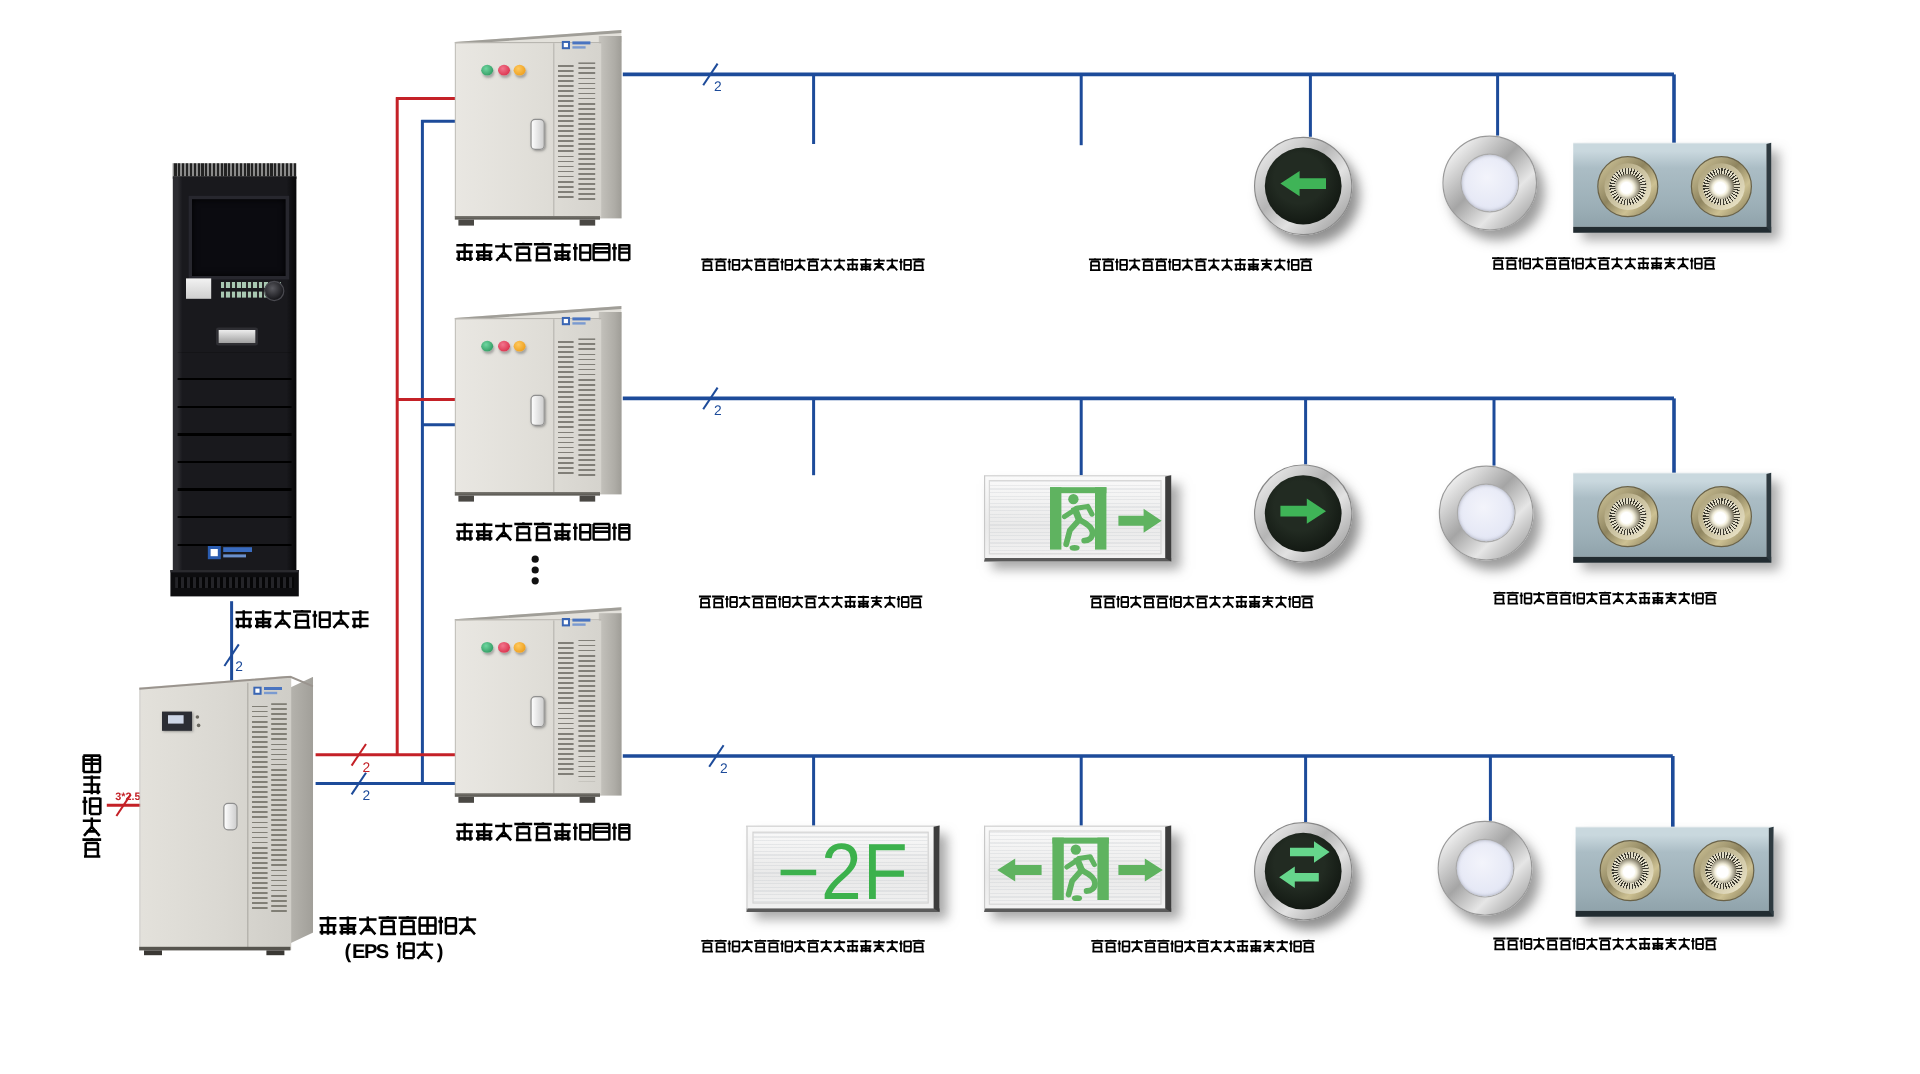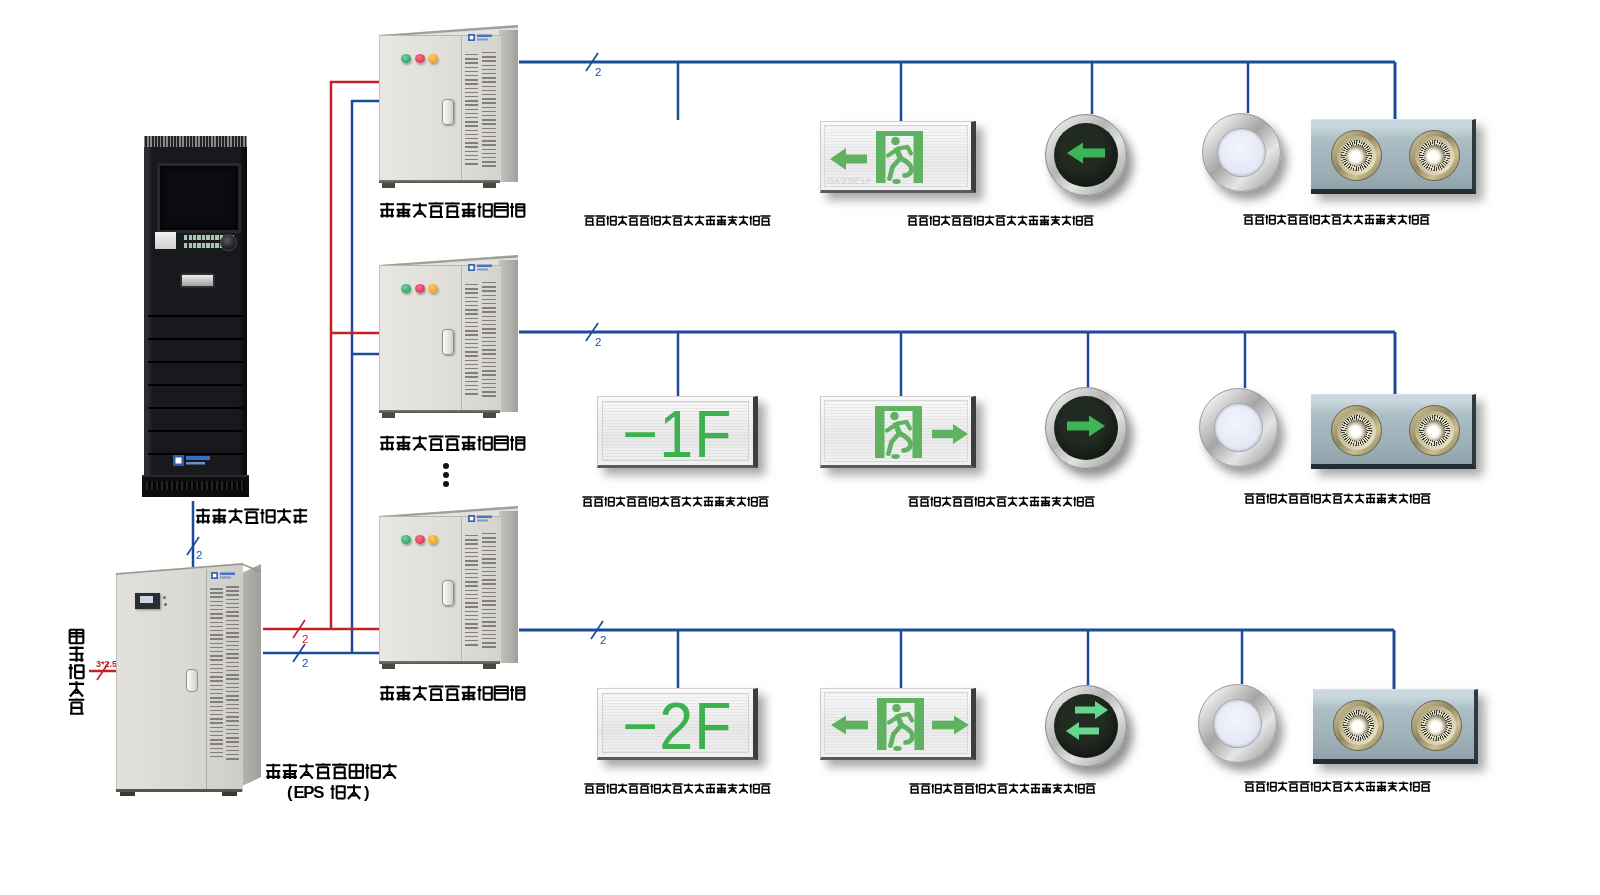--- a/index.html
+++ b/index.html
@@ -206,46 +206,23 @@
       <svg class="abs" style="left:95px;top:9px" width="28" height="9">
         <rect x="0" y="0" width="7" height="7" fill="#3a66b4"></rect>
         <rect x="1.8" y="1.8" width="3.5" height="3.5" fill="#fff"></rect>
         <rect x="9" y="0.5" width="15" height="2.5" fill="#4a74c0"></rect>
         <rect x="9" y="4.5" width="11" height="2" fill="#7a9ad0"></rect>
       </svg>
       <svg class="abs" style="left:0;top:0" width="145" height="14">
         <polyline points="0,11 126,1 145,9" fill="none" stroke="#9a948e" stroke-width="1.6"></polyline>
       </svg>
     </div>
-<div class="fsign" style="left:597px;top:396px">
-      <div class="inner"></div>
-      <div class="txt">−1F</div>
-    </div>
-<div class="fsign" style="left:597px;top:688px">
+<div class="fsign" style="left:622px;top:688px">
       <div class="inner"></div>
       <div class="txt">−2F</div>
-    </div>
-<div class="esign" style="left:820px;top:121px">
-      <div class="inner"></div>
-      <svg class="abs" style="left:0;top:0" width="150" height="68">
-        <polygon points="9.0,37.0 25.0,26.0 25.0,32.5 46.0,32.5 46.0,41.5 25.0,41.5 25.0,48.0" fill="#5fb360"></polygon>
-        <g transform="translate(55,9)" fill="#5fb360">
-          <rect x="0" y="0" width="47" height="5"></rect>
-          <rect x="0" y="0" width="9.5" height="52"></rect>
-          <rect x="37.5" y="0" width="9.5" height="52"></rect>
-          <circle cx="19.5" cy="10" r="4.3"></circle>
-          <path d="M20,16.5 L24.5,27.5" stroke="#5fb360" stroke-width="5.6" fill="none"></path>
-          <path d="M20.5,19 L12,24.5" stroke="#5fb360" stroke-width="4.2" fill="none" stroke-linecap="round"></path>
-          <path d="M22,17.5 L31.5,16 L35,22.5" stroke="#5fb360" stroke-width="4.2" fill="none" stroke-linejoin="round" stroke-linecap="round"></path>
-          <path d="M24.5,27 L16.5,36 L13.5,47.5" stroke="#5fb360" stroke-width="4.8" fill="none" stroke-linejoin="round" stroke-linecap="round"></path>
-          <path d="M25,27.5 C31,30.5 35.5,33.5 35.5,38 C35.5,42.5 32,44.5 28.5,44.5" stroke="#5fb360" stroke-width="4.8" fill="none" stroke-linecap="round"></path>
-          <ellipse cx="20.5" cy="50.5" rx="4.2" ry="2.4"></ellipse>
-        </g>
-        <text x="6" y="62" font-size="9" fill="#d0d0d0" font-family="Liberation Sans,sans-serif">GA'Z3tE±#</text>
-      </svg>
     </div>
 <div class="esign" style="left:820px;top:396px">
       <div class="inner"></div>
       <svg class="abs" style="left:0;top:0" width="150" height="68">
         <g transform="translate(54,9)" fill="#5fb360">
           <rect x="0" y="0" width="47" height="5"></rect>
           <rect x="0" y="0" width="9.5" height="52"></rect>
           <rect x="37.5" y="0" width="9.5" height="52"></rect>
           <circle cx="19.5" cy="10" r="4.3"></circle>
           <path d="M20,16.5 L24.5,27.5" stroke="#5fb360" stroke-width="5.6" fill="none"></path>

